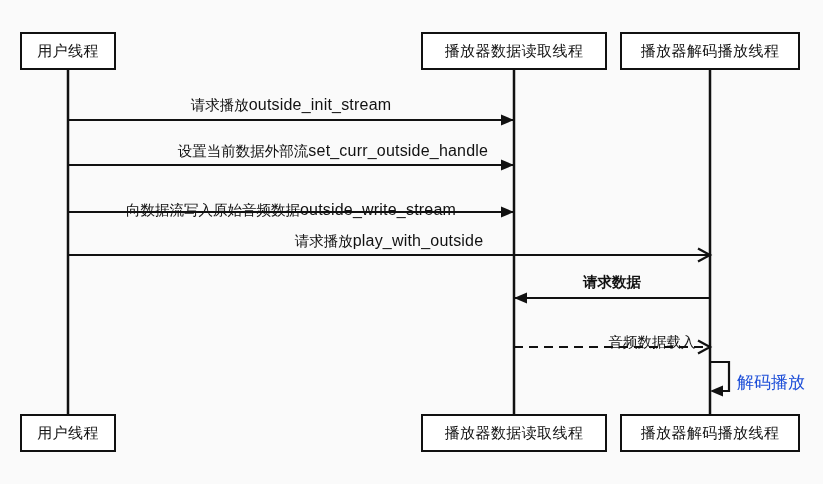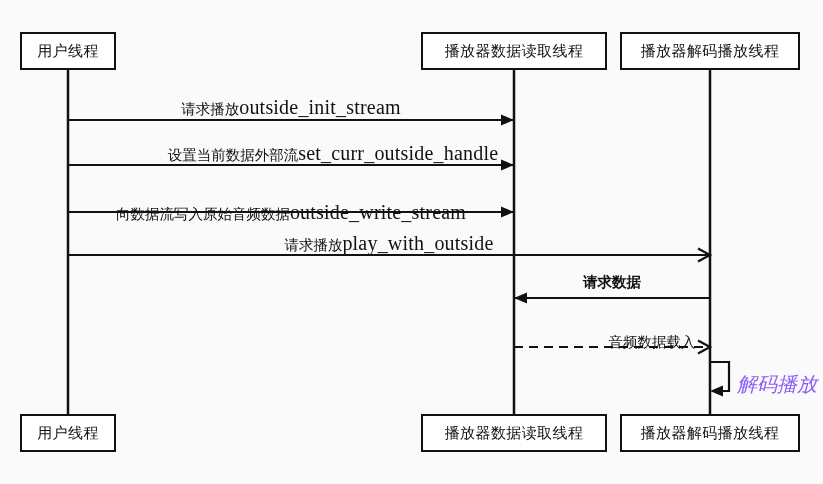--- a/index.html
+++ b/index.html
@@ -45,32 +45,31 @@
     font-size: 14.5px;
     color: #111111;
     background: transparent;
     line-height: 1;
   }
   .msg-label .cn {
     font-family: "Liberation Sans", "DejaVu Sans", sans-serif;
     font-size: 14.5px;
   }
   .msg-label .code {
-    font-family: Liberation Serif, serif;
-    font-size: 20px;
+    font-family: Liberation Sans, sans-serif;
+    font-size: 16px;
     letter-spacing: 0.2px;
   }
   .selfcall-label {
     position: absolute;
     white-space: nowrap;
     font-family: "Liberation Sans", "DejaVu Sans", sans-serif;
-    font-size: 20px;
-    color: #8b5cf6;
+    font-size: 17px;
+    color: #1d4ed8;
     line-height: 1;
-    font-style: italic;
   }
 </style>
 </head>
 <body>
 
 <div id="diagram-root">
 
   <svg class="layer" viewBox="0 0 823 484" xmlns="http://www.w3.org/2000/svg">
     <g id="lifelines">
         <line x1="68" y1="70" x2="68" y2="414" stroke="#111111" stroke-width="2.5"></line>

